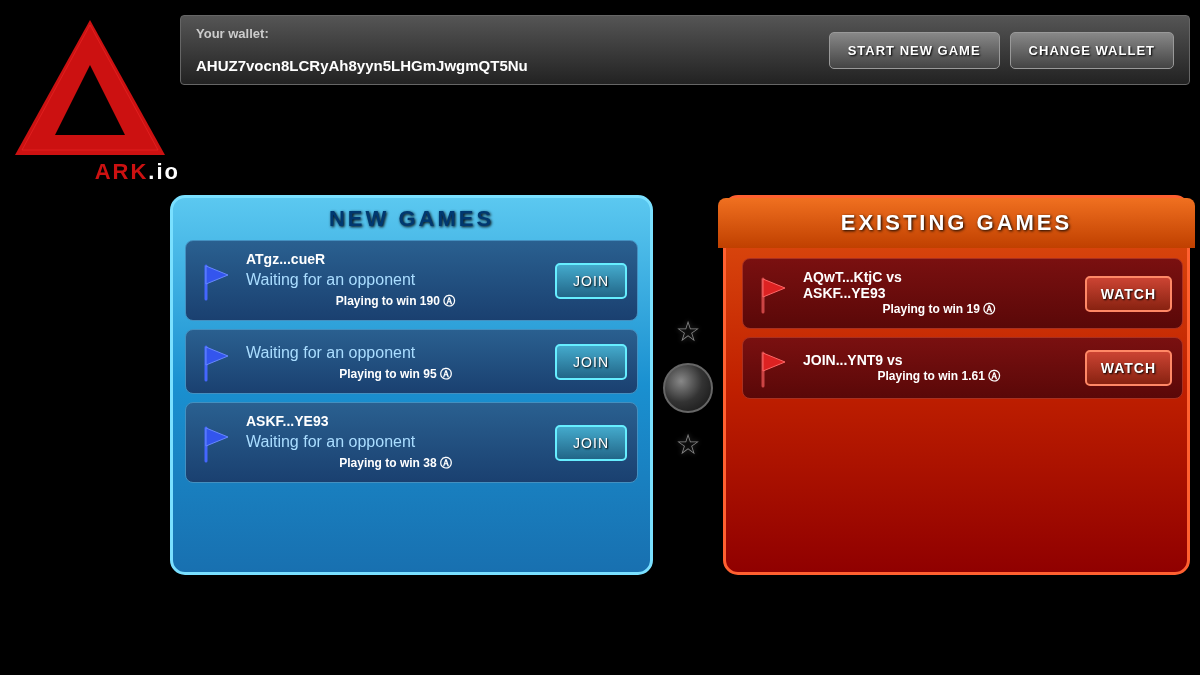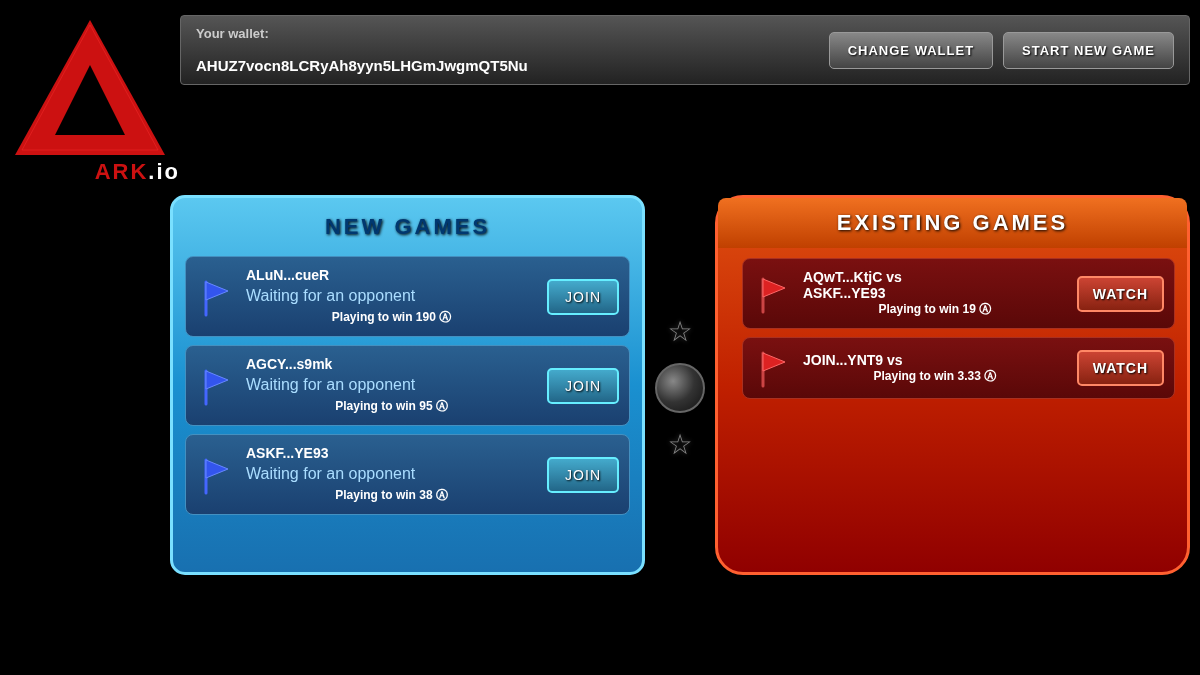--- a/index.html
+++ b/index.html
@@ -158,35 +158,35 @@
       border-radius: 15px;
       padding: 0 12px 12px;
       min-height: 380px;
     }
 
     .panel-title {
       text-align: center;
       font-size: 22px;
       font-weight: bold;
       letter-spacing: 3px;
-      padding: 16px 0;
+      padding: 8px 0;
       text-shadow: 1px 1px 3px #000;
     }
 
     .new-games-panel .panel-title {
       color: #003870;
     }
 
     
     .existing-games-panel {
       flex: 1;
       background: linear-gradient(180deg, #e05010 0%, #c02000 50%, #900000 100%);
       border: 3px solid #ff6030;
-      border-radius: 28px;
-      padding: 0 12px 12px;
+      border-radius: 15px;
+      padding: 0 4px 12px;
       min-height: 380px;
     }
 
     .existing-games-panel .panel-title {
       color: #fff;
       background: linear-gradient(180deg, #f07020 0%, #c04000 100%);
       border-radius: 8px 8px 0 0;
       margin: 0 -12px 10px;
       padding: 12px;
     }
@@ -291,55 +291,54 @@
 </div>
 
 <div class="header">
 
   <div class="wallet-bar">
     <div class="wallet-info">
       <div class="wallet-label">Your wallet:</div>
       <div class="wallet-address">AHUZ7vocn8LCRyAh8yyn5LHGmJwgmQT5Nu</div>
     </div>
     <div class="wallet-buttons">
+      <button class="wallet-btn">START NEW GAME</button>
       <button class="wallet-btn">CHANGE WALLET</button>
-      <button class="wallet-btn">START NEW GAME</button>
     </div>
   </div>
 </div>
 
 <div class="panels-area">
 
   <div class="new-games-panel">
     <div class="panel-title">NEW GAMES</div>
 
     <div class="game-row">
       <div class="flag-icon">
         <svg width="40" height="40" viewBox="0 0 40 40">
           <line x1="10" y1="5" x2="10" y2="38" stroke="#4466ff" stroke-width="3" stroke-linecap="round"></line>
           <polygon points="10,5 32,14 10,23" fill="#3355ee" stroke="#6688ff" stroke-width="1"></polygon>
         </svg>
       </div>
       <div class="game-info">
-        <div class="game-player">ALuN...cueR</div>
+        <div class="game-player">ATgz...cueR</div>
         <div class="game-status">Waiting for an opponent</div>
         <div class="game-prize">Playing to win 190 Ⓐ</div>
       </div>
       <button class="join-btn">JOIN</button>
     </div>
 
     <div class="game-row">
       <div class="flag-icon">
         <svg width="40" height="40" viewBox="0 0 40 40">
           <line x1="10" y1="5" x2="10" y2="38" stroke="#4466ff" stroke-width="3" stroke-linecap="round"></line>
           <polygon points="10,5 32,14 10,23" fill="#3355ee" stroke="#6688ff" stroke-width="1"></polygon>
         </svg>
       </div>
       <div class="game-info">
-        <div class="game-player">AGCY...s9mk</div>
         <div class="game-status">Waiting for an opponent</div>
         <div class="game-prize">Playing to win 95 Ⓐ</div>
       </div>
       <button class="join-btn">JOIN</button>
     </div>
 
     <div class="game-row">
       <div class="flag-icon">
         <svg width="40" height="40" viewBox="0 0 40 40">
           <line x1="10" y1="5" x2="10" y2="38" stroke="#4466ff" stroke-width="3" stroke-linecap="round"></line>
@@ -381,19 +380,19 @@
 
     <div class="game-row">
       <div class="flag-icon">
         <svg width="40" height="40" viewBox="0 0 40 40">
           <line x1="10" y1="5" x2="10" y2="38" stroke="#cc4444" stroke-width="3" stroke-linecap="round"></line>
           <polygon points="10,5 32,14 10,23" fill="#dd2222" stroke="#ff6666" stroke-width="1"></polygon>
         </svg>
       </div>
       <div class="game-info">
         <div class="game-player">JOIN...YNT9 vs</div>
-        <div class="game-prize">Playing to win 3.33 Ⓐ</div>
+        <div class="game-prize">Playing to win 1.61 Ⓐ</div>
       </div>
       <button class="watch-btn">WATCH</button>
     </div>
   </div>
 
 </div>
 
 </body></html>

